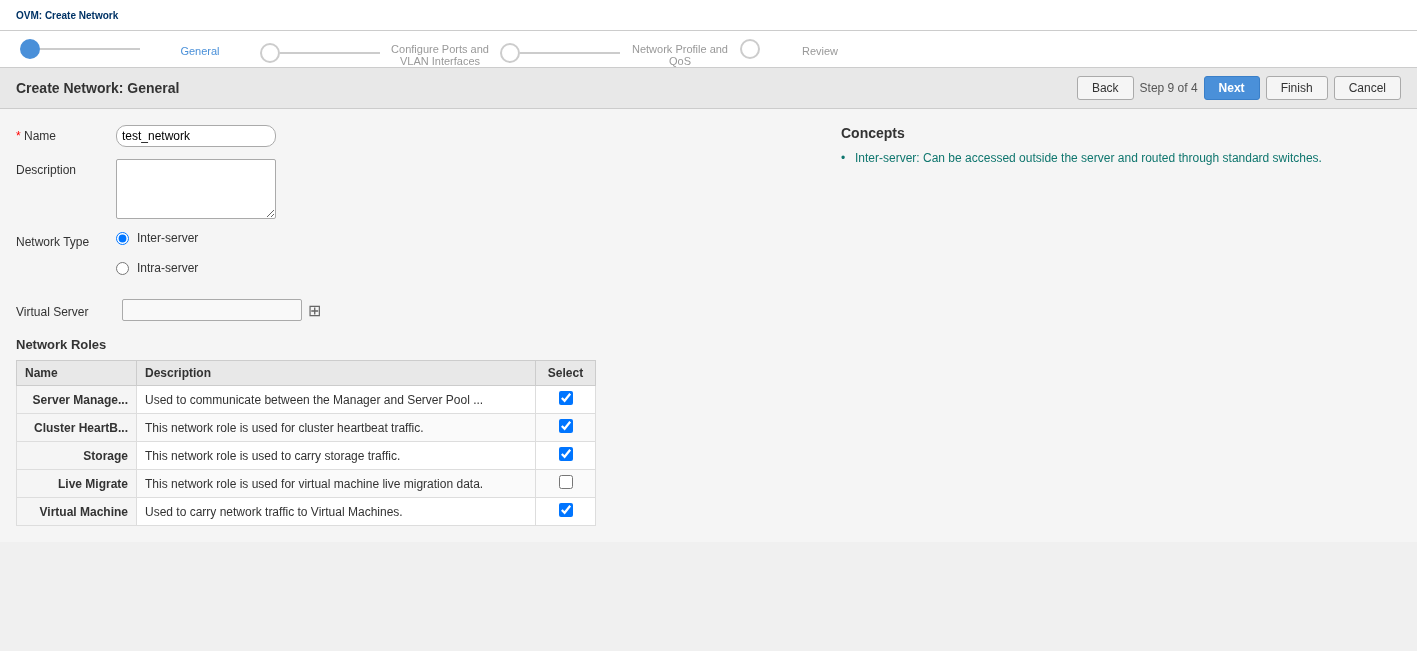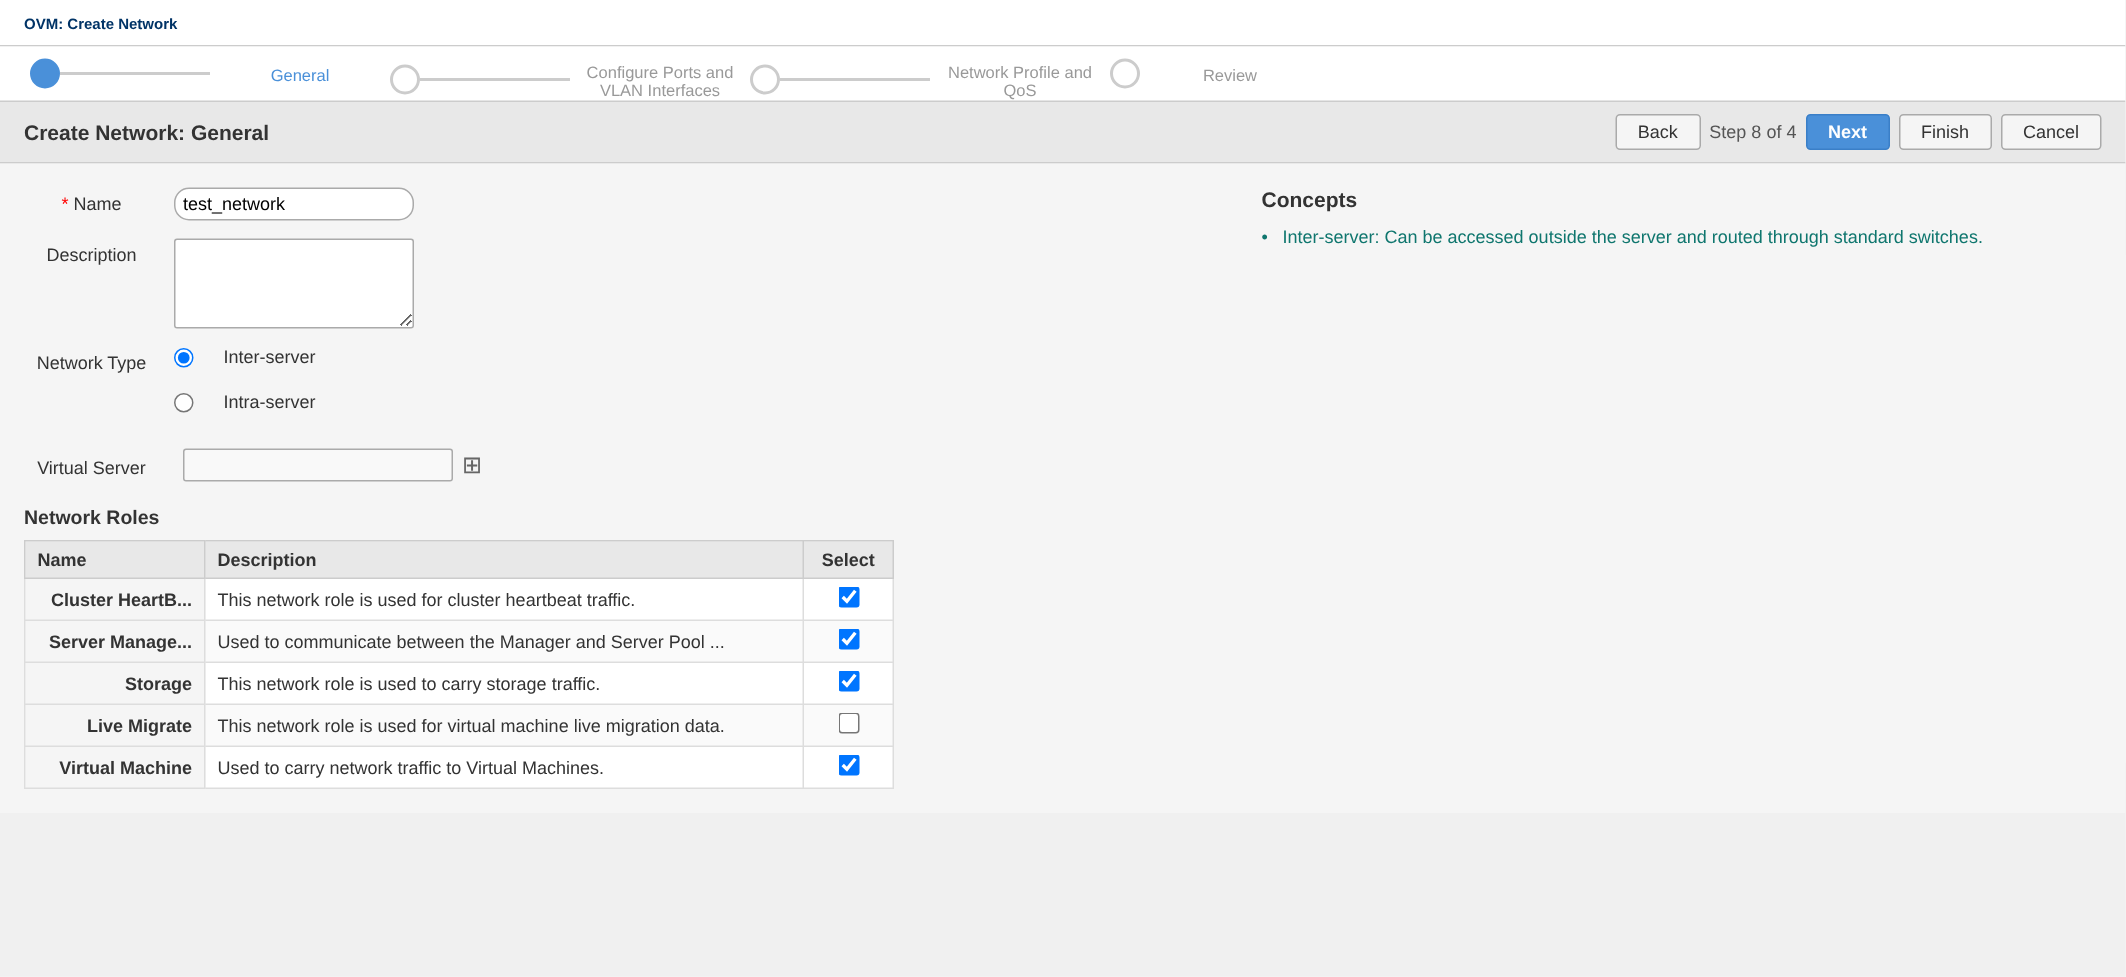--- a/index.html
+++ b/index.html
@@ -112,21 +112,21 @@
     
     .form-area {
       flex: 1;
     }
     .form-row {
       display: flex;
       align-items: flex-start;
       margin-bottom: 12px;
     }
     .form-label {
-      text-align: center;
+      text-align: left;
       width: 100px;
       padding-right: 10px;
       padding-top: 4px;
       font-size: 12px;
       color: #333;
     }
     .form-label .required {
       color: red;
     }
     .form-input {
@@ -149,21 +149,21 @@
     
     .radio-group {
       display: flex;
       flex-direction: column;
       gap: 16px;
       margin-bottom: 12px;
     }
     .radio-row {
       display: flex;
       align-items: center;
-      gap: 20px;
+      gap: 8px;
     }
     .radio-row label {
       font-size: 12px;
       color: #333;
     }
     .virtual-server-row {
       display: flex;
       align-items: center;
       margin-left: 110px;
       gap: 6px;
@@ -292,21 +292,21 @@
       <div class="step-dot"></div>
     </div>
     <div class="step-text grey">Review</div>
   </div>
 </div>
 
 <div class="section-title-bar">
   <span class="section-title">Create Network: General</span>
   <div class="action-buttons">
     <button class="btn">Back</button>
-    <span class="step-indicator">Step 8 of 4</span>
+    <span class="step-indicator">Step 9 of 4</span>
     <button class="btn primary">Next</button>
     <button class="btn">Finish</button>
     <button class="btn">Cancel</button>
   </div>
 </div>
 
 <div class="main-content">
 
   <div class="form-area">
 
@@ -348,29 +348,29 @@
       <table class="roles-table">
         <thead>
           <tr>
             <th>Name</th>
             <th>Description</th>
             <th class="select-col">Select</th>
           </tr>
         </thead>
         <tbody id="roles-tbody">
         <tr>
-    <td class="name-col">Cluster HeartB...</td>
-    <td>This network role is used for cluster heartbeat traffic.</td>
+    <td class="name-col">Server Manage...</td>
+    <td>Used to communicate between the Manager and Server Pool ...</td>
     <td class="select-col">
       <input type="checkbox" class="checkbox-styled" checked="" style="">
     </td>
   </tr>
             <tr>
-    <td class="name-col">Server Manage...</td>
-    <td>Used to communicate between the Manager and Server Pool ...</td>
+    <td class="name-col">Cluster HeartB...</td>
+    <td>This network role is used for cluster heartbeat traffic.</td>
     <td class="select-col">
       <input type="checkbox" class="checkbox-styled" checked="" style="">
     </td>
   </tr>
             <tr>
     <td class="name-col">Storage</td>
     <td>This network role is used to carry storage traffic.</td>
     <td class="select-col">
       <input type="checkbox" class="checkbox-styled" checked="" style="">
     </td>

